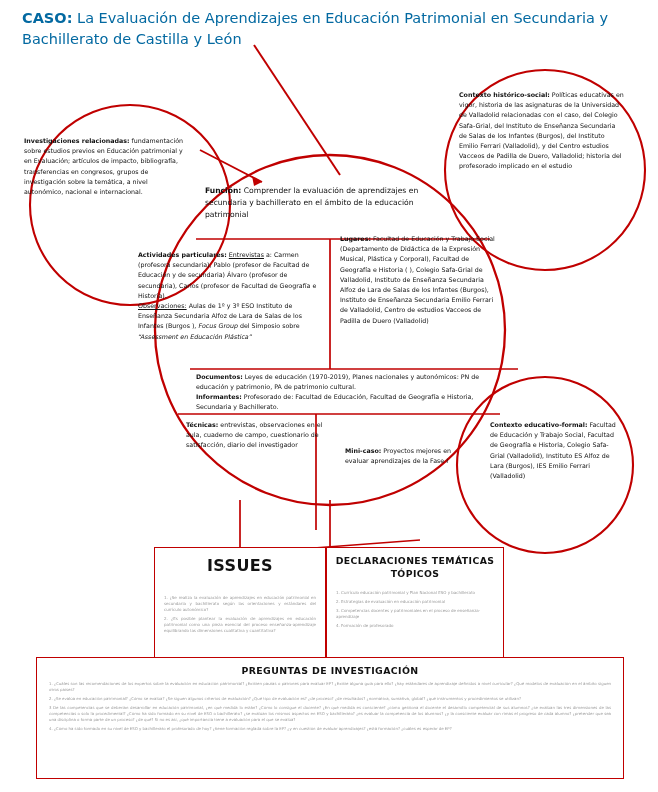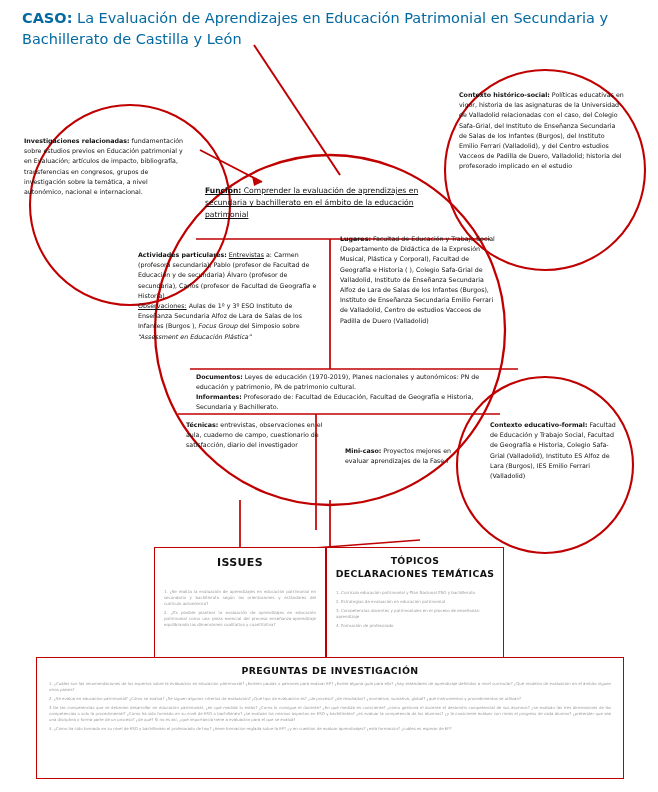--- a/index.html
+++ b/index.html
@@ -20,21 +20,21 @@
   .fn{position:absolute;font-size:7.6px;line-height:1.6;color:#111;}
   .fn b{font-weight:bold;}
 
   .boxtitle{font-weight:bold;text-align:center;letter-spacing:.4px;color:#111;}
   .issues-box,.topicos-box,.preguntas-box{position:absolute;border:1.6px solid #c00000;
         background:#fff;box-sizing:border-box;}
   .issues-box{left:154px;top:547px;width:172px;height:112px;}
   .topicos-box{left:326px;top:547px;width:178px;height:112px;}
   .preguntas-box{left:36px;top:657px;width:588px;height:122px;}
 
-  .h-issues{font-size:11px;margin:8px 0 20px 0;}
+  .h-issues{font-size:16px;margin:8px 0 20px 0;}
   .h-top{font-size:9.3px;margin:7px 0 2px 0;line-height:1.35;}
   .h-preg{font-size:9.4px;margin:7px 0 5px 0;}
 
   .micro{font-size:4.0px;line-height:1.5;color:#9b9b9b;text-align:justify;
          padding:0 9px;}
   .micro p{margin:0 0 2.5px 0;}
   .micro-t{font-size:4.0px;line-height:1.6;color:#9b9b9b;padding:0 9px;}
   .micro-t p{margin:0 0 2.5px 0;}
   .micro-q{font-size:3.9px;line-height:1.52;color:#9b9b9b;text-align:justify;
            padding:0 12px;}
@@ -82,21 +82,21 @@
   </div>
 
   <div class="tb" style="left:24px;top:136px;width:160px;">
     <b>Investigaciones relacionadas:</b><span> fundamentación sobre estudios previos en Educación patrimonial y en Evaluación; artículos de impacto, bibliografía, transferencias en congresos, grupos de investigación sobre la temática, a nivel autonómico, nacional e internacional.</span>
   </div>
 
   <div class="tb" style="left:459px;top:90px;width:165px;">
     <b>Contexto histórico-social:</b><span> Políticas educativas en vigor, historia de las asignaturas de la Universidad de Valladolid relacionadas con el caso, del Colegio Safa-Grial, del Instituto de Enseñanza Secundaria de Salas de los Infantes (Burgos), del Instituto Emilio Ferrari (Valladolid), y del Centro estudios Vacceos de Padilla de Duero, Valladolid; historia del profesorado implicado en el estudio</span>
   </div>
 
-  <div class="fn" style="left:205px;top:185px;width:235px;text-decoration:underline;">
+  <div class="fn" style="left:205px;top:185px;width:235px;">
     <b>Función:</b><span> Comprender la evaluación de aprendizajes en secundaria y bachillerato en el ámbito de la educación patrimonial</span>
   </div>
 
   <div class="tb" style="left:138px;top:250px;width:184px;">
     <b>Actividades particulares:</b>
     <u>Entrevistas</u><span> a: Carmen (profesora secundaria), Pablo (profesor de Facultad de Educación y de secundaria) Álvaro (profesor de secundaria), Carlos (profesor de Facultad de Geografía e Historia).</span>
     <br>
     <u>Observaciones:</u><span> Aulas de 1º y 3º ESO Instituto de Enseñanza Secundaria Alfoz de Lara de Salas de los Infantes (Burgos ), </span><i>Focus Group</i><span> del Simposio sobre </span><i>“Assessment en Educación Plástica”</i>
   </div>
 
@@ -126,22 +126,22 @@
   <div class="issues-box">
     <div class="boxtitle h-issues">ISSUES</div>
     <div class="micro">
       <p>1. ¿Se realiza la evaluación de aprendizajes en educación patrimonial en secundaria y bachillerato según las orientaciones y estándares del currículo autonómico?</p>
       <p>2. ¿Es posible plantear la evaluación de aprendizajes en educación patrimonial como una pieza esencial del proceso enseñanza-aprendizaje equilibrando las dimensiones cualitativa y cuantitativa?</p>
     </div>
   </div>
 
   <div class="topicos-box">
     <div class="boxtitle h-top">
+      <div>DECLARACIONES TEMÁTICAS</div>
       <div>TÓPICOS</div>
-      <div>DECLARACIONES TEMÁTICAS</div>
     </div>
     <div class="micro-t" style="margin-top:10px;">
       <p>1. Currículo educación patrimonial y Plan Nacional ESO y bachillerato</p>
       <p>2. Estrategias de evaluación en educación patrimonial</p>
       <p>3. Competencias docentes y patrimoniales en el proceso de enseñanza-aprendizaje</p>
       <p>4. Formación de profesorado</p>
     </div>
   </div>
 
   <div class="preguntas-box">

